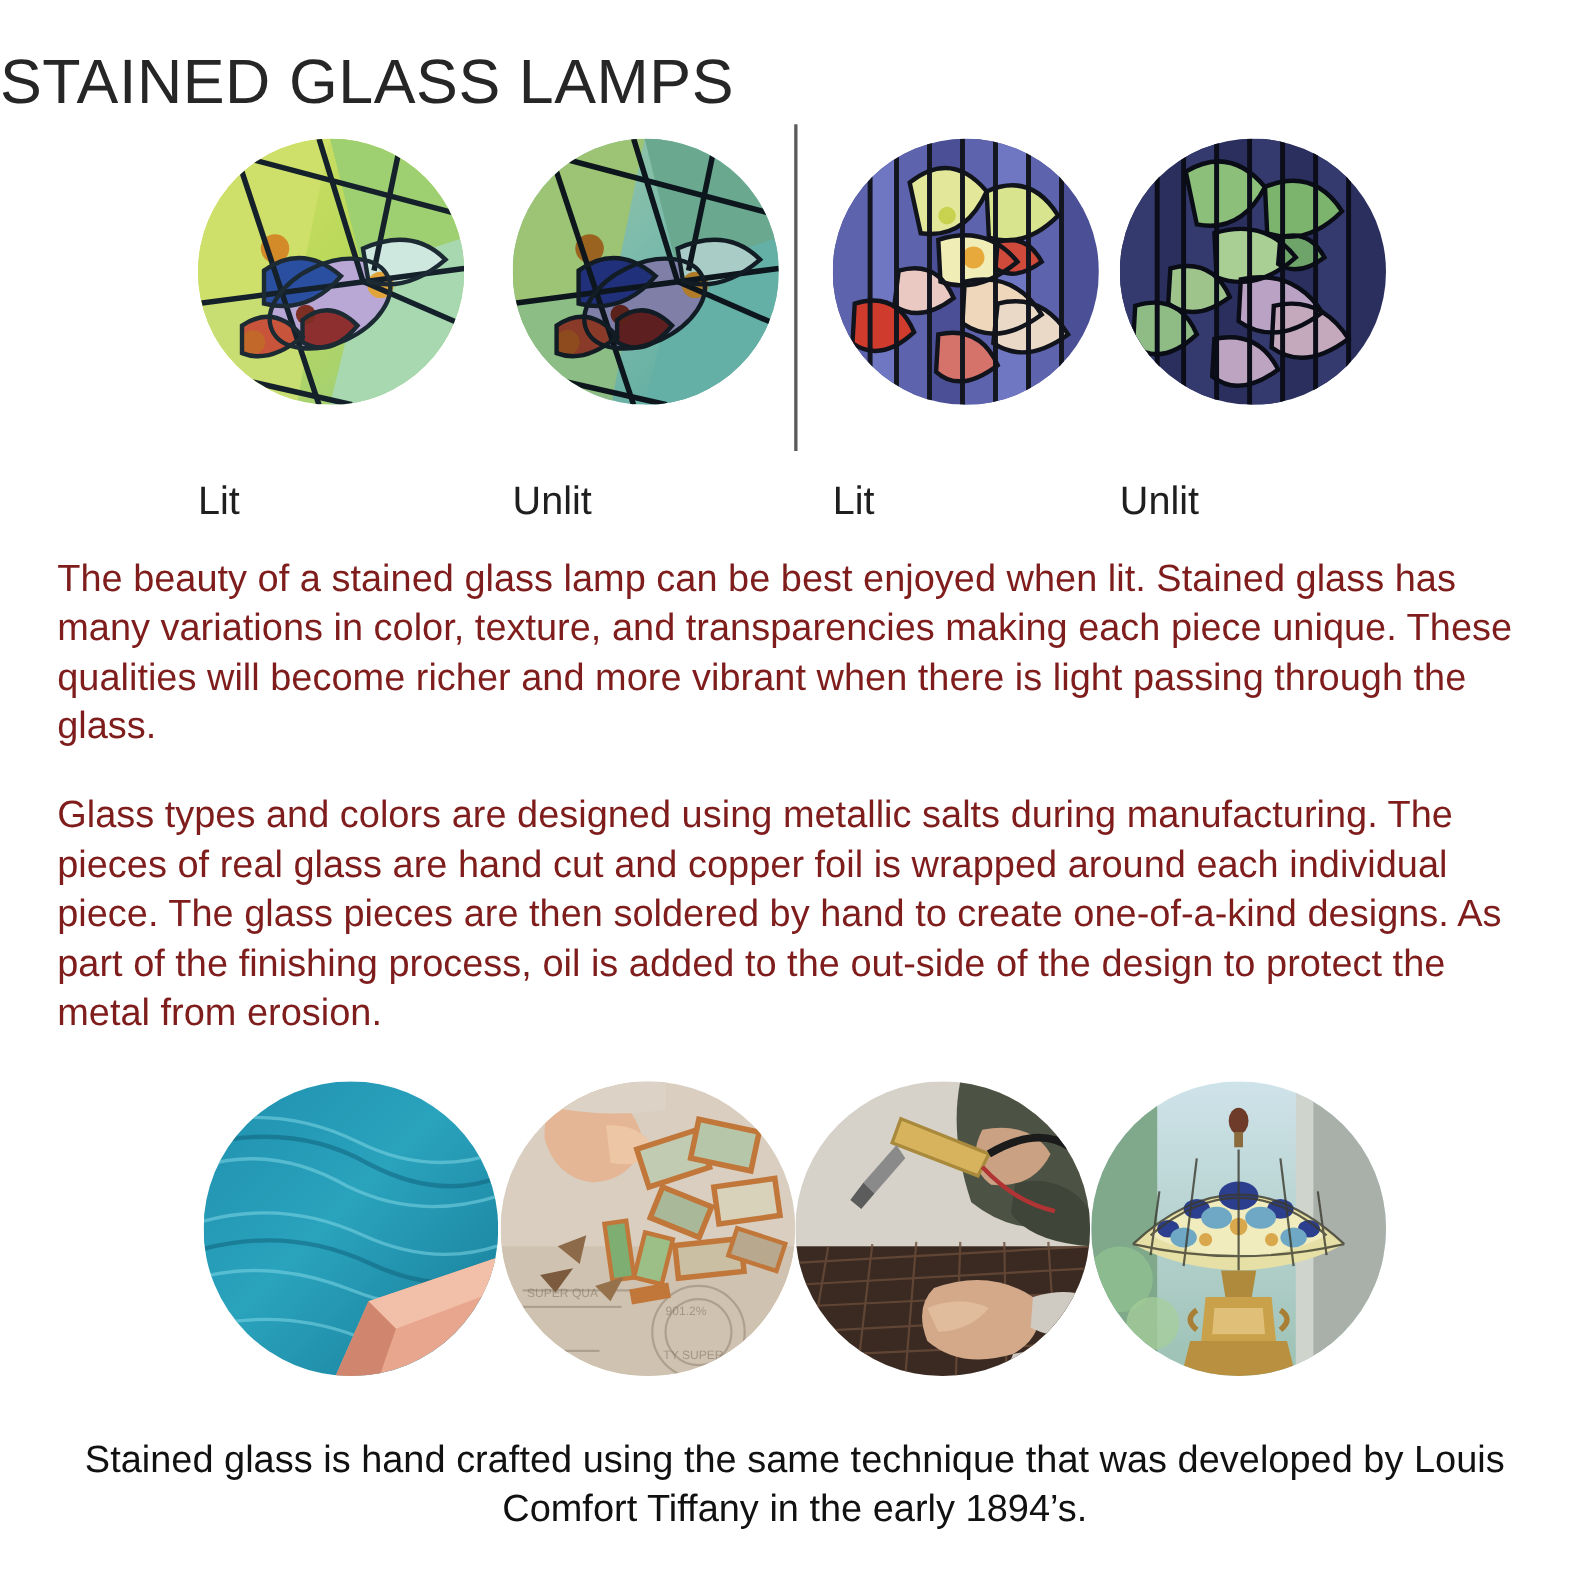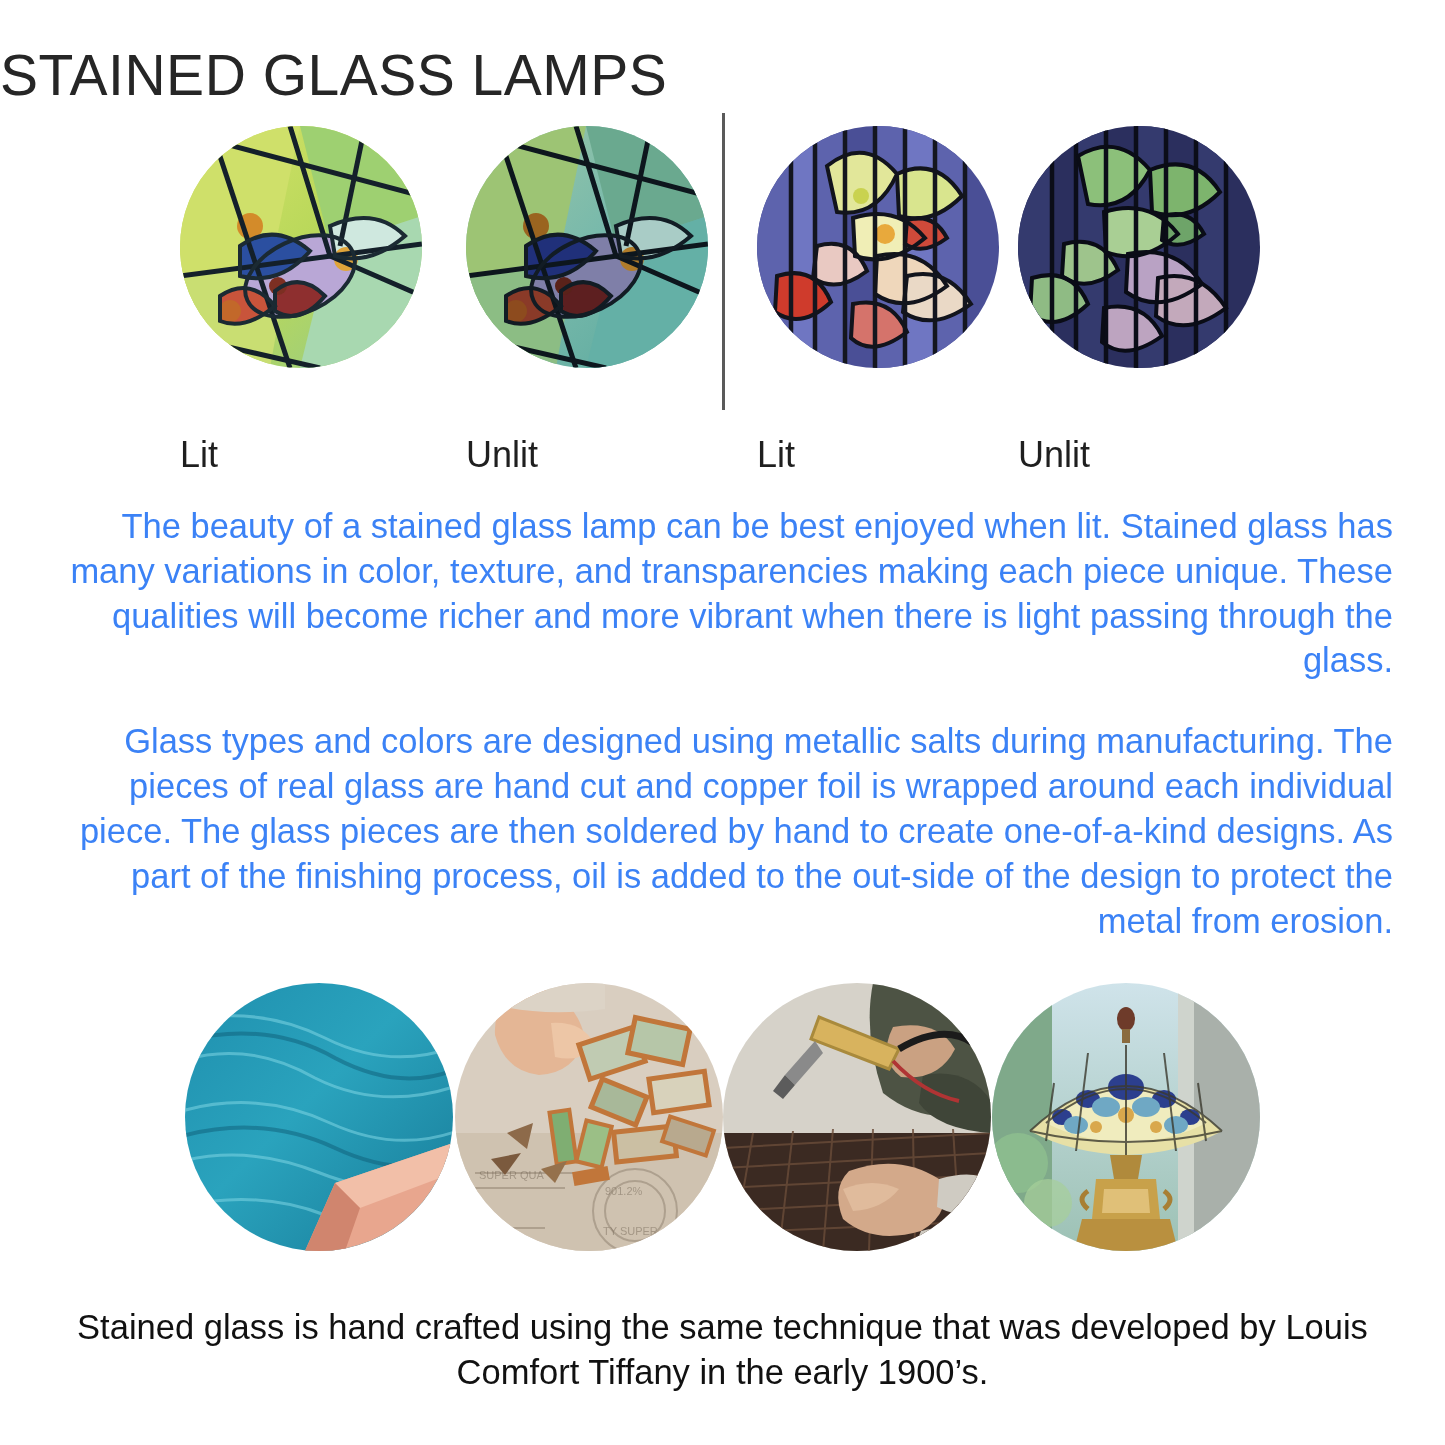--- a/index.html
+++ b/index.html
@@ -71,24 +71,24 @@
     color: #1f1f1f;
     top: 8px;
   }
   .cap1 { left: 180px; }
   .cap2 { left: 466px; }
   .cap3 { left: 757px; }
   .cap4 { left: 1018px; }
 
   
   .para {
-    text-align: right;
+    text-align: left;
     font-size: 34.5px;
     line-height: 1.30;
-    color: #3b82f6;
+    color: #7f1d1d;
     padding: 0 52px;
   }
   .para.p1 { margin-top: 22px; }
   .para.p2 { margin-top: 36px; }
 
   
   .process-row {
     position: relative;
     margin-top: 40px;
     height: 268px;
@@ -467,15 +467,15 @@
         <path d="M118 172 L150 172 L146 196 L122 196 Z" fill="#b08a3c"></path>
         <path d="M104 196 L164 196 L168 236 L100 236 Z" fill="#c8a14a"></path>
         <path d="M112 206 L156 206 L158 230 L110 230 Z" fill="#e0c078"></path>
         <path d="M90 236 L178 236 L186 268 L82 268 Z" fill="#b9903f"></path>
         <path d="M96 208 Q84 216 96 226" stroke="#a87f34" stroke-width="5" fill="none"></path>
         <path d="M172 208 Q184 216 172 226" stroke="#a87f34" stroke-width="5" fill="none"></path>
       </svg>
     </div>
   </div>
 
-  <div class="footer">Stained glass is hand crafted using the same technique that was developed by Louis Comfort Tiffany in the early 1900’s.</div>
+  <div class="footer">Stained glass is hand crafted using the same technique that was developed by Louis Comfort Tiffany in the early 1894’s.</div>
 
 </div>
 
 </body></html>

